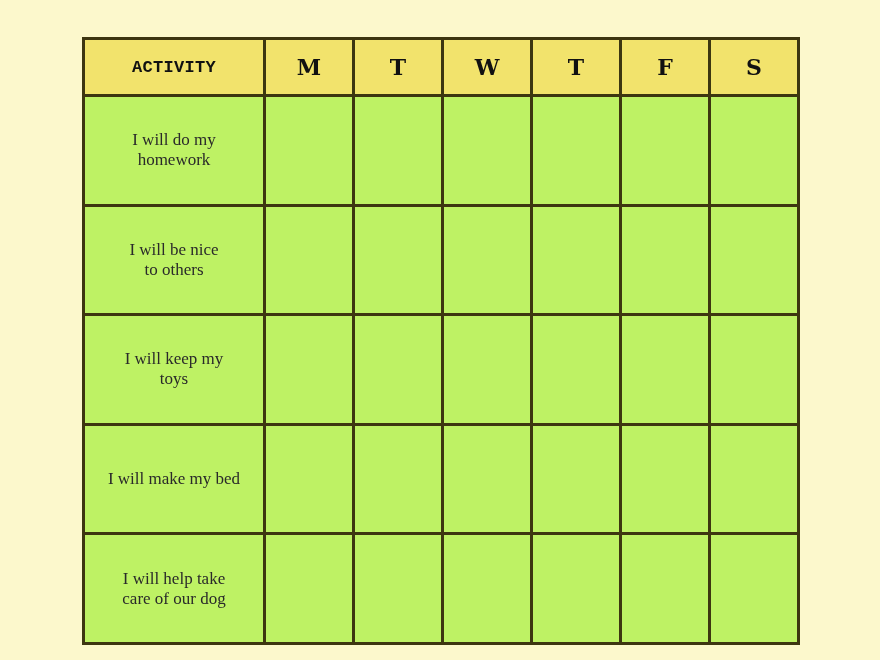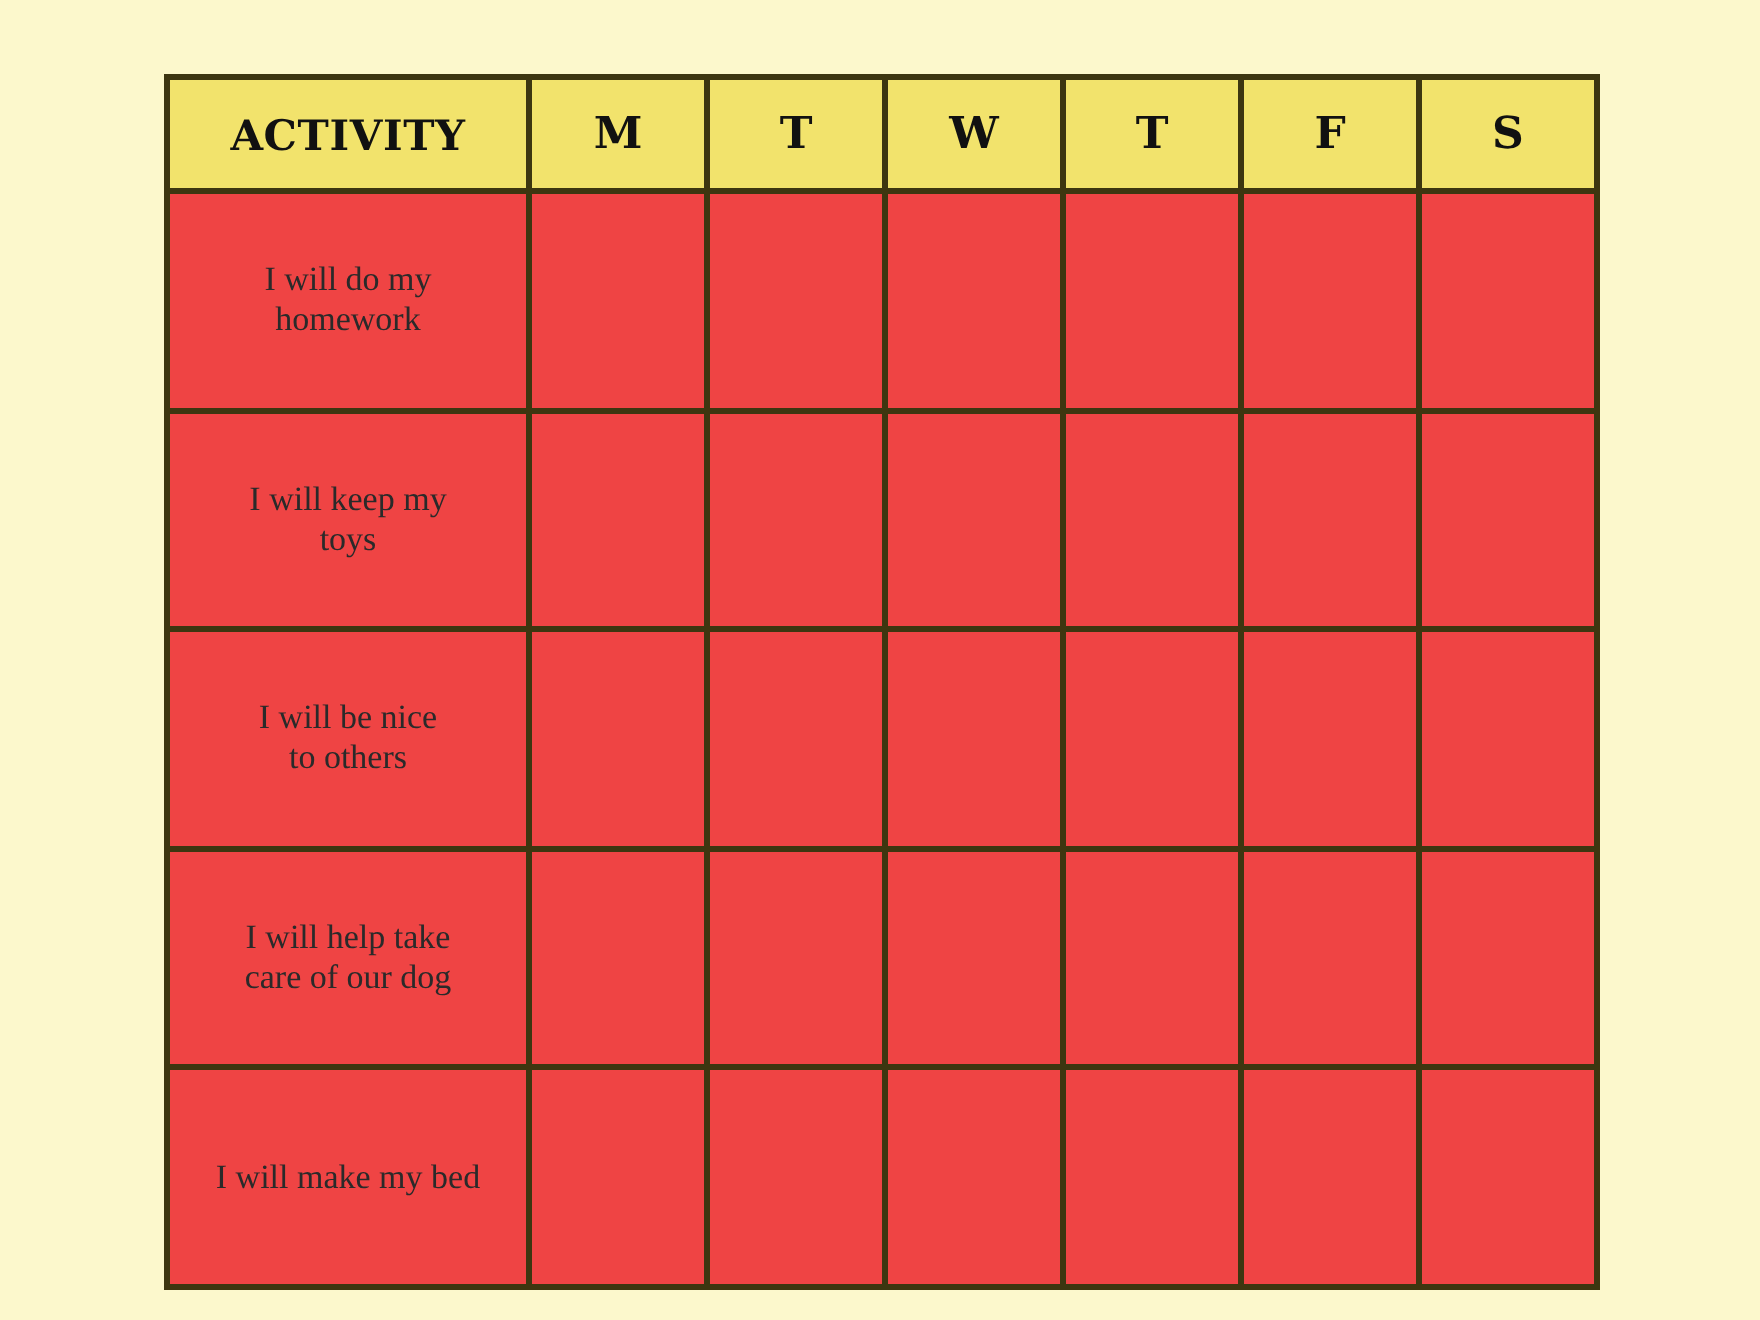--- a/index.html
+++ b/index.html
@@ -32,25 +32,26 @@
     }
     table.chart th {
       background: #f2e36c;
       color: #111;
       font-family: "DejaVu Serif", "Liberation Serif", serif;
       font-weight: bold;
       font-size: 22px;
       height: 54px;
     }
     table.chart th.activity-head {
-      font-size: 21px;
+      font-size: 17px;
       letter-spacing: 0.3px;
+      font-family: Liberation Mono, monospace;
     }
     table.chart td {
-      background: #ef4444;
+      background: #bef264;
       height: 73px;
     }
     table.chart td.activity {
       font-family: "Liberation Serif", "DejaVu Serif", serif;
       font-size: 17px;
       line-height: 20px;
       color: #2a2a2a;
     }
     .line { display: block; }
     col.c0 { width: 181px; }
@@ -89,60 +90,60 @@
         </td>
         <td></td>
         <td></td>
         <td></td>
         <td></td>
         <td></td>
         <td></td>
       </tr>
       <tr>
         <td class="activity">
+          <span class="line">I will be nice</span>
+          <span class="line">to others</span>
+        </td>
+        <td></td>
+        <td></td>
+        <td></td>
+        <td></td>
+        <td></td>
+        <td></td>
+      </tr>
+      <tr>
+        <td class="activity">
           <span class="line">I will keep my</span>
           <span class="line">toys</span>
         </td>
         <td></td>
         <td></td>
         <td></td>
         <td></td>
         <td></td>
         <td></td>
       </tr>
       <tr>
         <td class="activity">
-          <span class="line">I will be nice</span>
-          <span class="line">to others</span>
+          <span class="line">I will make my bed</span>
         </td>
         <td></td>
         <td></td>
         <td></td>
         <td></td>
         <td></td>
         <td></td>
       </tr>
       <tr>
         <td class="activity">
           <span class="line">I will help take</span>
           <span class="line">care of our dog</span>
         </td>
         <td></td>
         <td></td>
         <td></td>
         <td></td>
         <td></td>
         <td></td>
       </tr>
-      <tr>
-        <td class="activity">
-          <span class="line">I will make my bed</span>
-        </td>
-        <td></td>
-        <td></td>
-        <td></td>
-        <td></td>
-        <td></td>
-        <td></td>
-      </tr>
     </tbody>
   </table>
 </div>
 
 </body></html>

